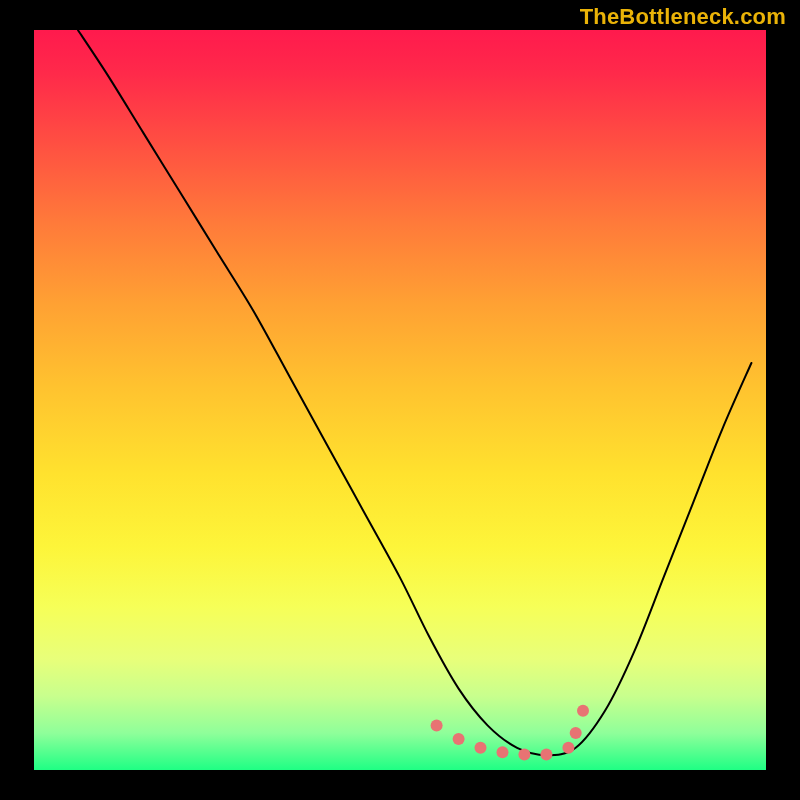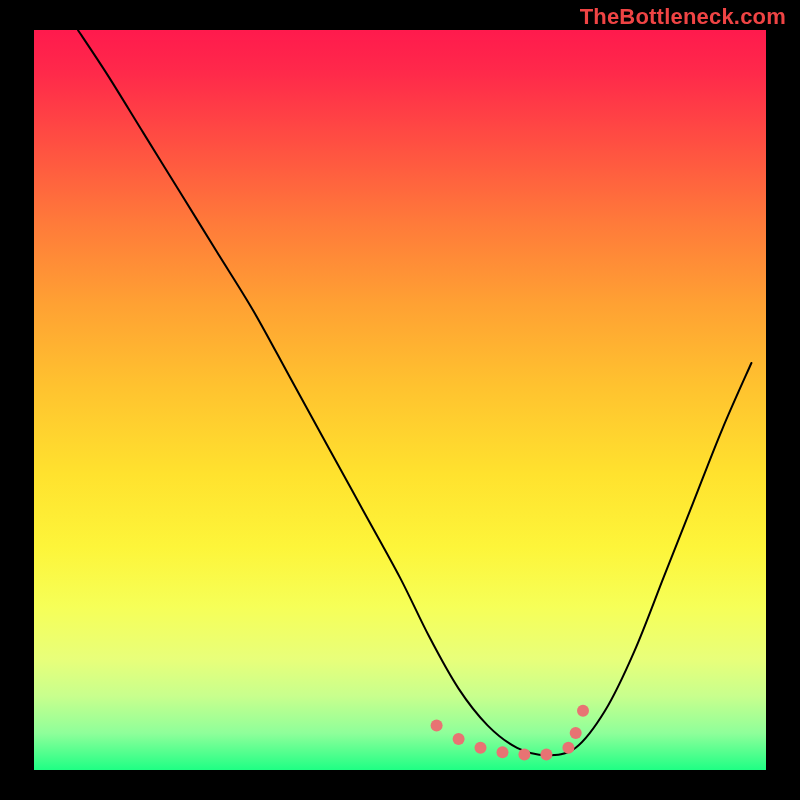--- a/index.html
+++ b/index.html
@@ -14,21 +14,21 @@
   .outer {
     position: relative;
     width: 800px;
     height: 800px;
     background: #000;
   }
   .watermark {
     position: absolute;
     top: 4px;
     right: 14px;
-    color: #ef4444;
+    color: #eab308;
     font-size: 22px;
     font-weight: 600;
     letter-spacing: 0.2px;
     z-index: 20;
     pointer-events: none;
   }
   .plot-frame {
     position: absolute;
     left: 34px;
     top: 30px;

